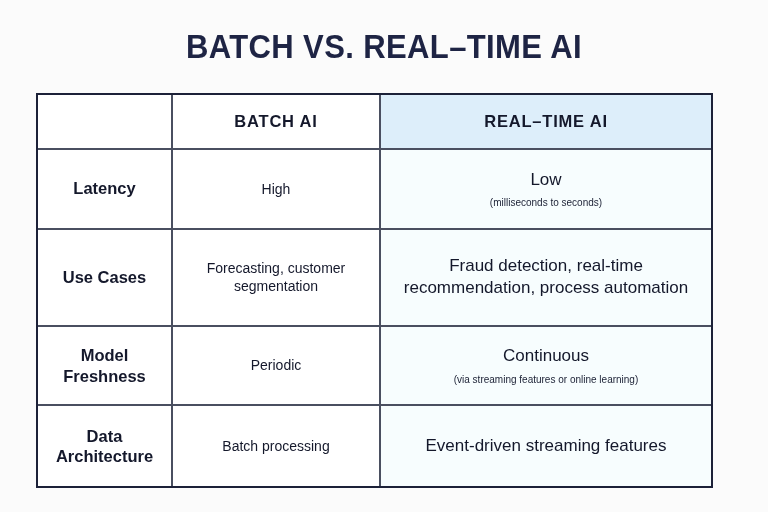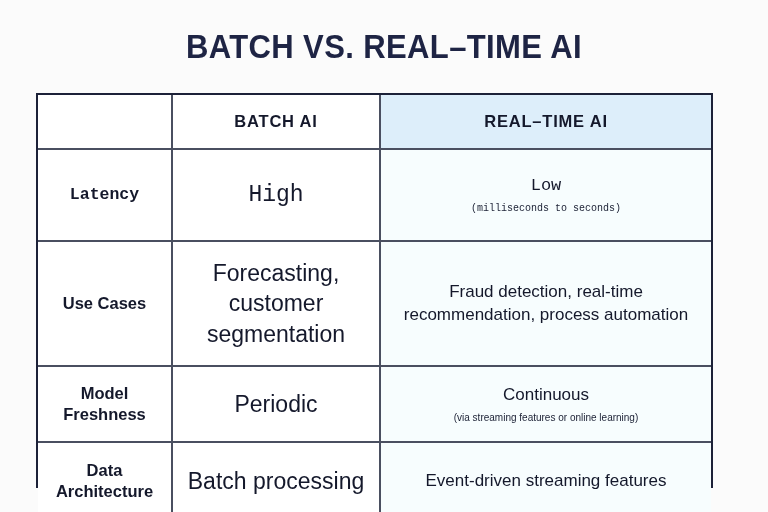--- a/index.html
+++ b/index.html
@@ -86,21 +86,21 @@
 
   
   td.label-cell {
     font-weight: bold;
     font-size: 16.5px;
     color: #15192c;
     line-height: 1.25;
     background: #ffffff;
   }
   td.batch-cell {
-    font-size: 23px;
+    font-size: 14px;
     color: #15192c;
     line-height: 1.32;
     background: #ffffff;
   }
   td.rt-cell {
     font-size: 17px;
     color: #15192c;
     line-height: 1.32;
     background: #f7fdfe;
   }
@@ -108,21 +108,21 @@
   .cell-main { display: block; }
   .cell-sub {
     display: block;
     font-size: 10px;
     color: #1b2034;
     line-height: 1.3;
     margin-top: 5px;
   }
 
   
-  tr.row-latency td      { height: 92px; font-family: Liberation Mono, monospace; }
+  tr.row-latency td      { height: 76px; }
   tr.row-usecases td     { height: 93px; }
   tr.row-freshness td    { height: 76px; }
   tr.row-architecture td { height: 77px; }
 </style>
 </head>
 <body>
 
 <div class="title">BATCH VS. REAL–TIME AI</div>
 
 <div class="table-wrap">

